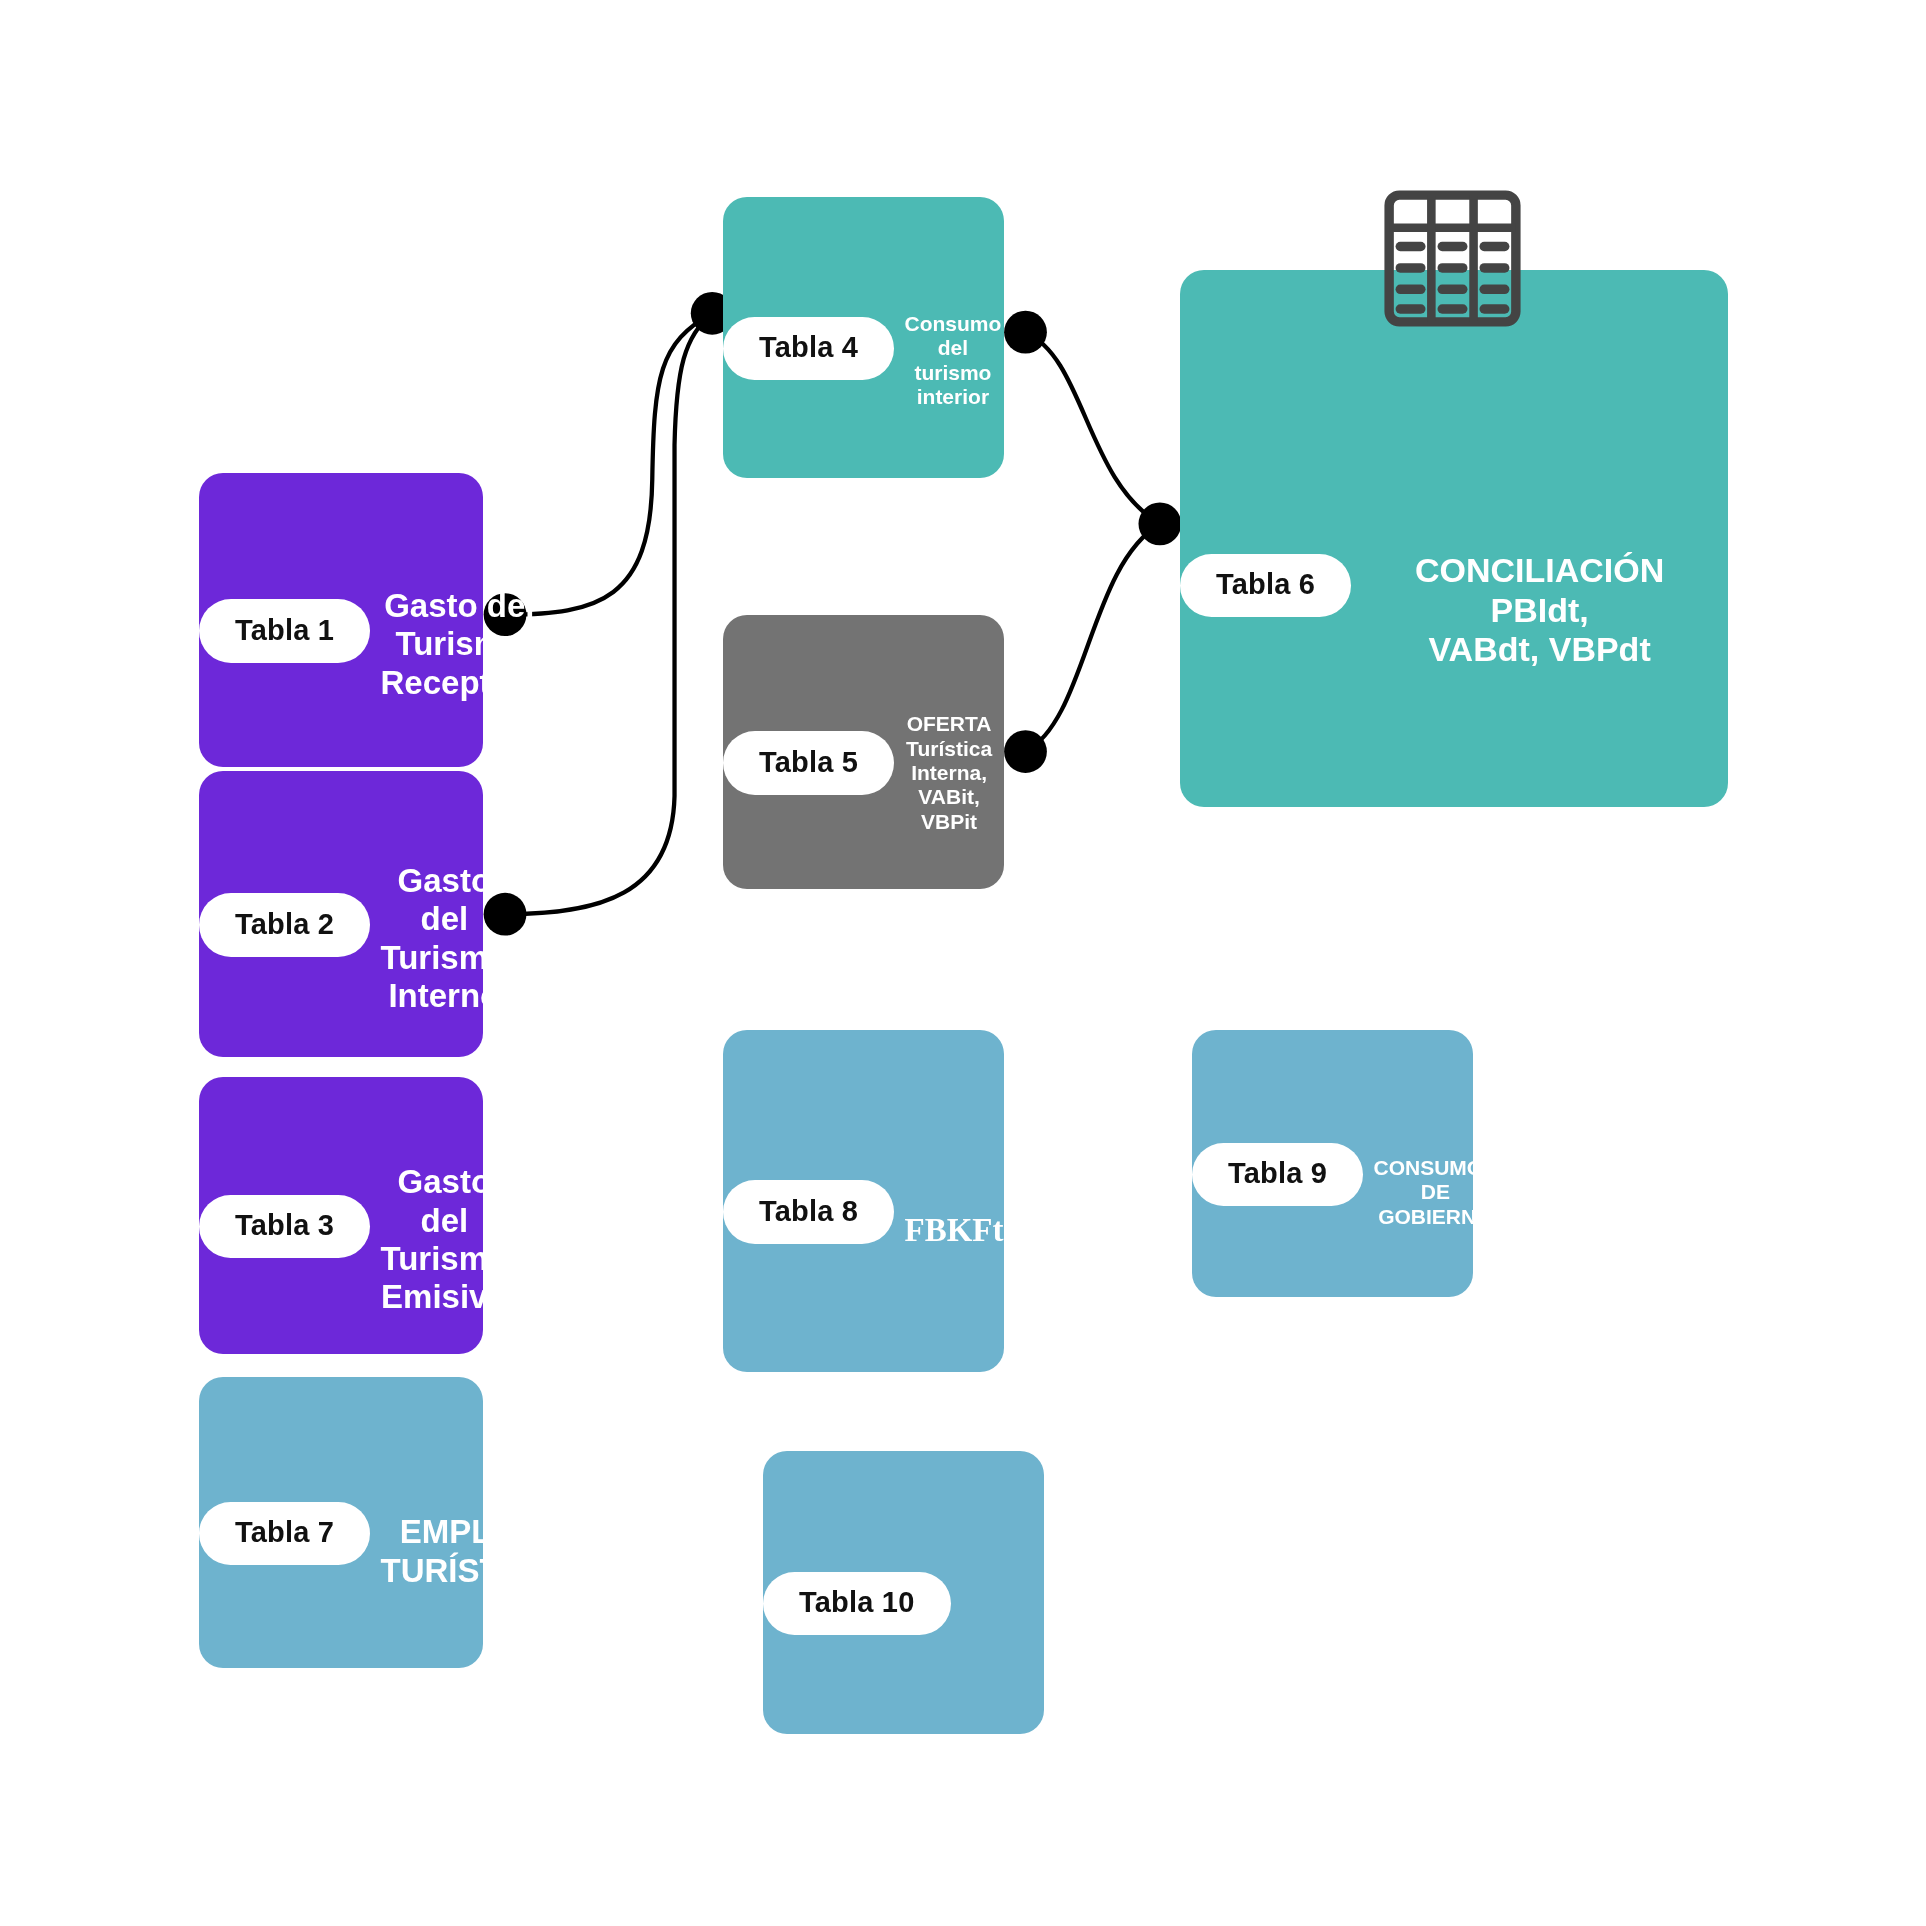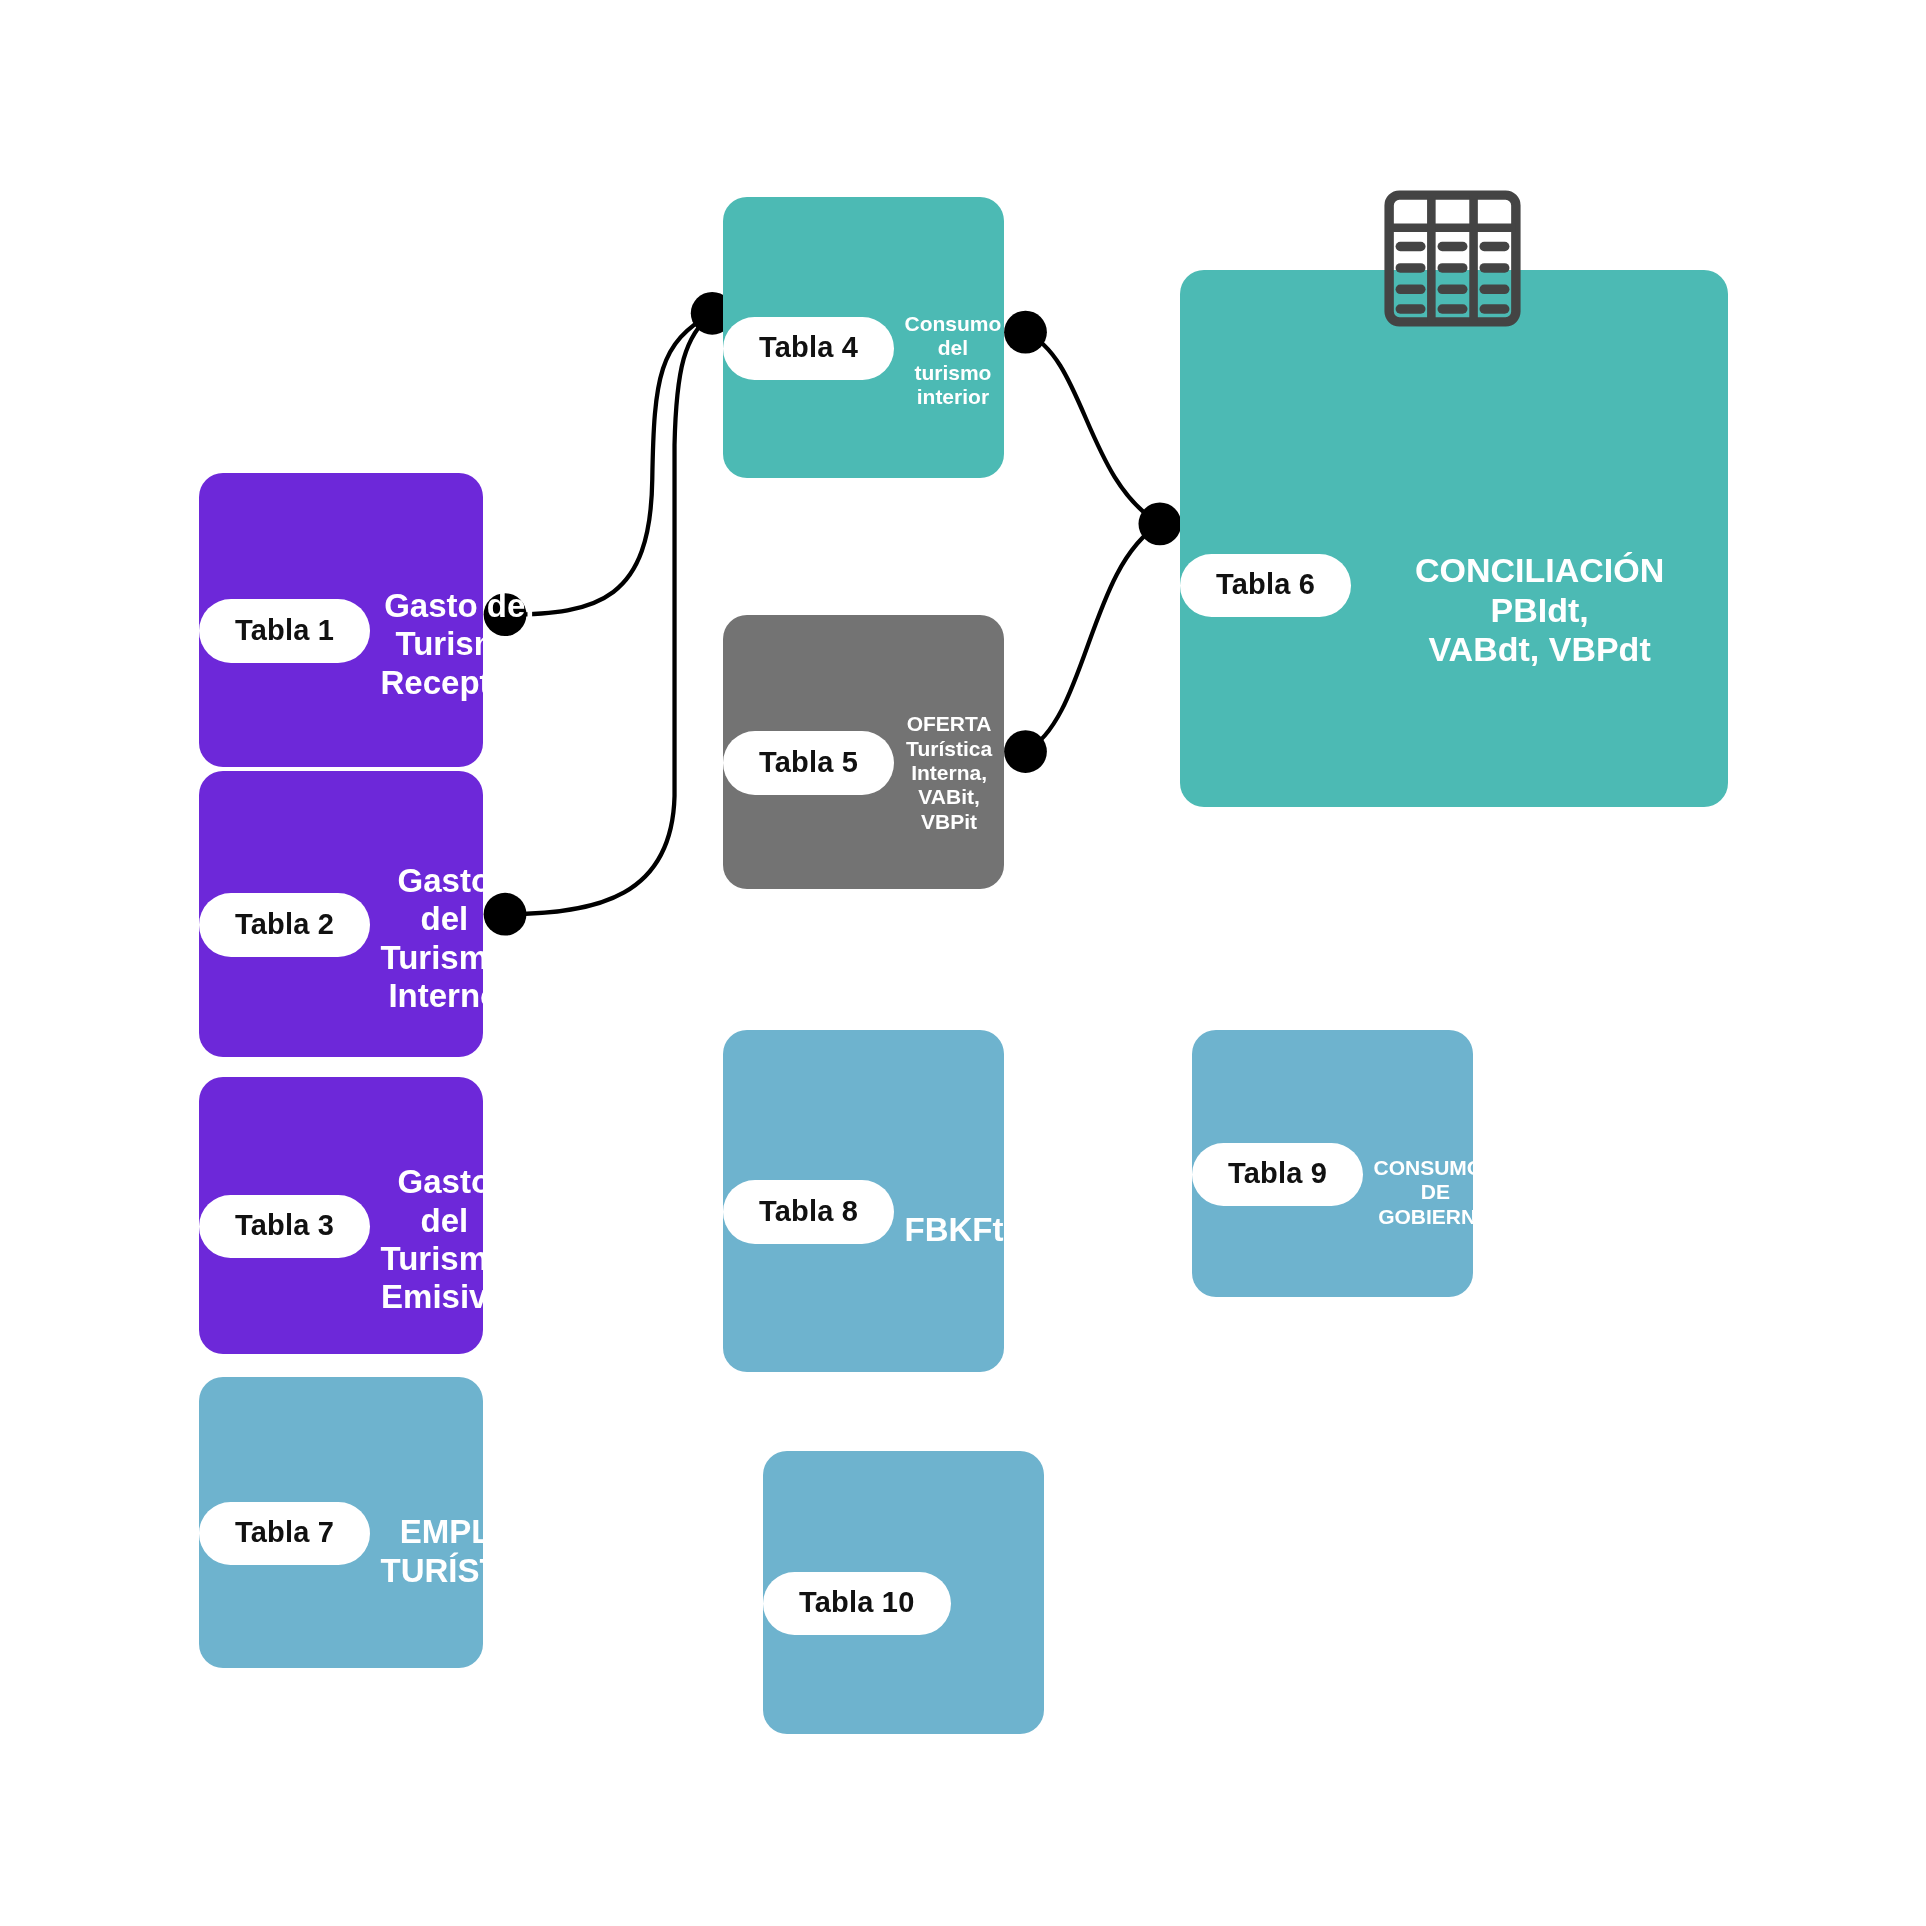--- a/index.html
+++ b/index.html
@@ -81,21 +81,21 @@
   #card-t7 { left: 199px;  top: 1377px; width: 284px; height: 291px; }
   #card-t7 .body-text { margin-top: 36px; }
 
   #card-t4 { left: 723px;  top: 197px;  width: 281px; height: 281px; }
   #card-t4 .body-text { margin-top: 24px; }
 
   #card-t5 { left: 723px;  top: 615px;  width: 281px; height: 274px; }
   #card-t5 .body-text { margin-top: 20.5px; }
 
   #card-t8 { left: 723px;  top: 1030px; width: 281px; height: 342px; }
-  #card-t8 .body-text { margin-top: 36px; font-family: Liberation Sans, sans-serif; }
+  #card-t8 .body-text { margin-top: 36px; font-family: Liberation Serif, serif; }
 
   #card-t9 { left: 1192px; top: 1030px; width: 281px; height: 267px; }
   #card-t9 .body-text { margin-top: 36px; }
 
   #card-t10 { left: 763px; top: 1451px; width: 281px; height: 283px; }
   #card-t10 .body-text { margin-top: 36px; }
 
   
   #card-t6 {
     left: 1180px; top: 270px; width: 548px; height: 537px;

